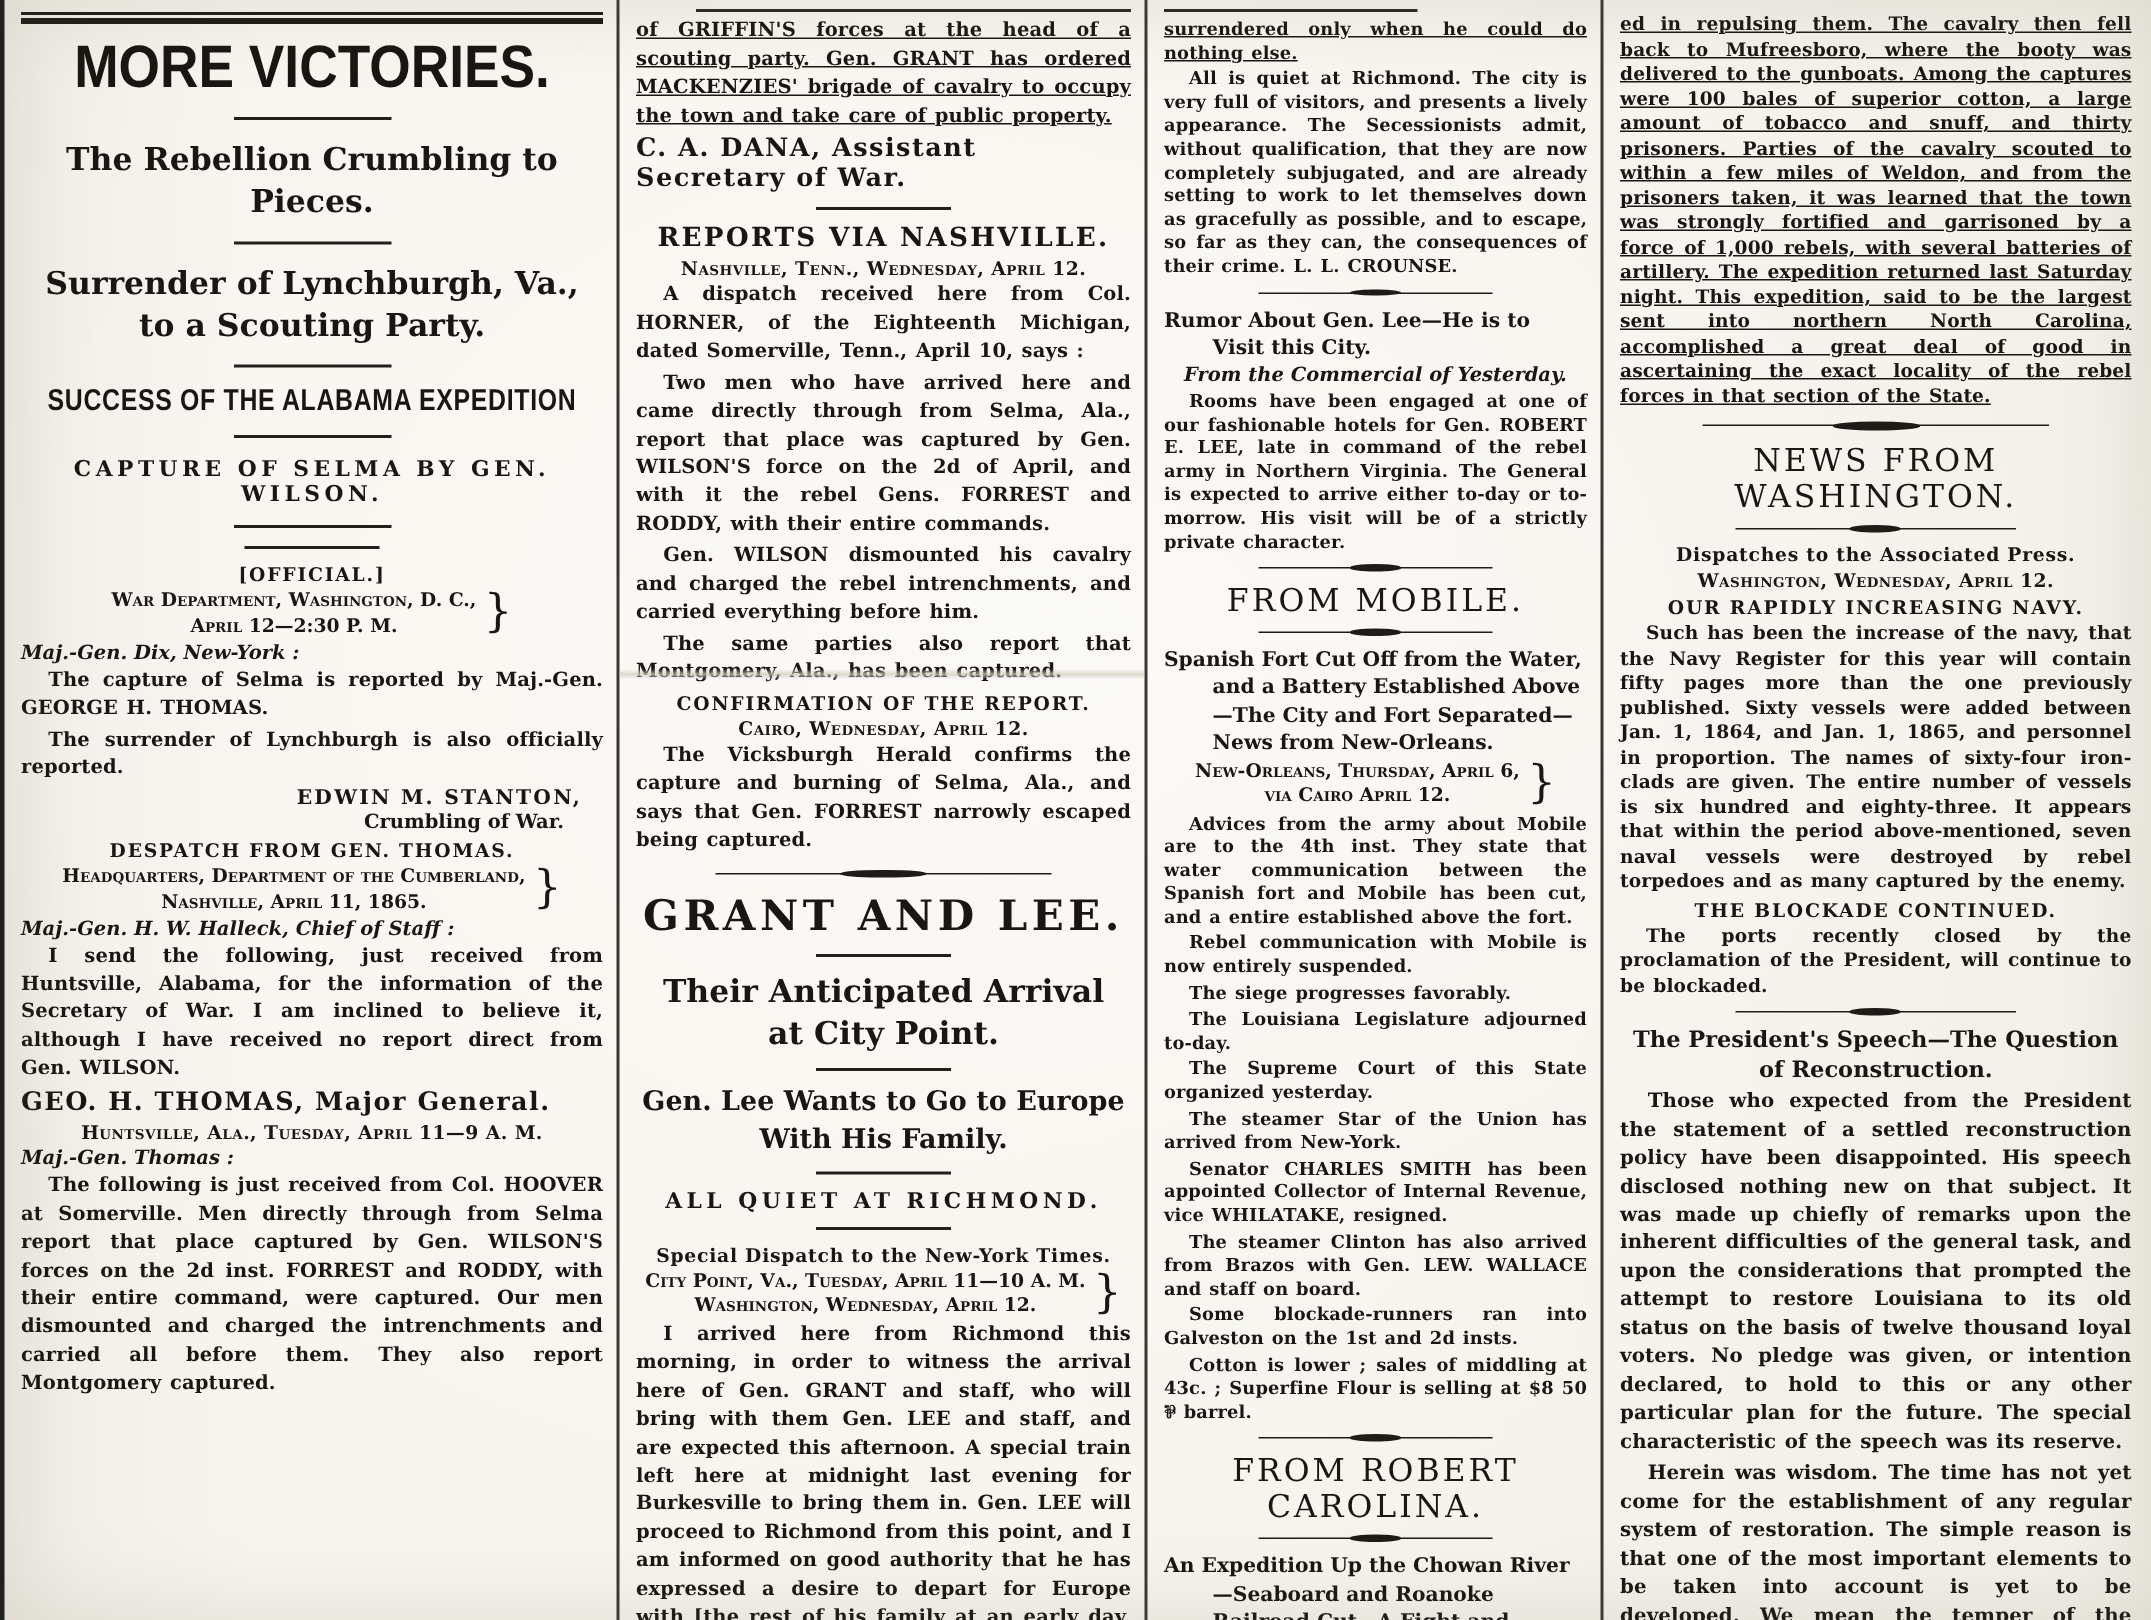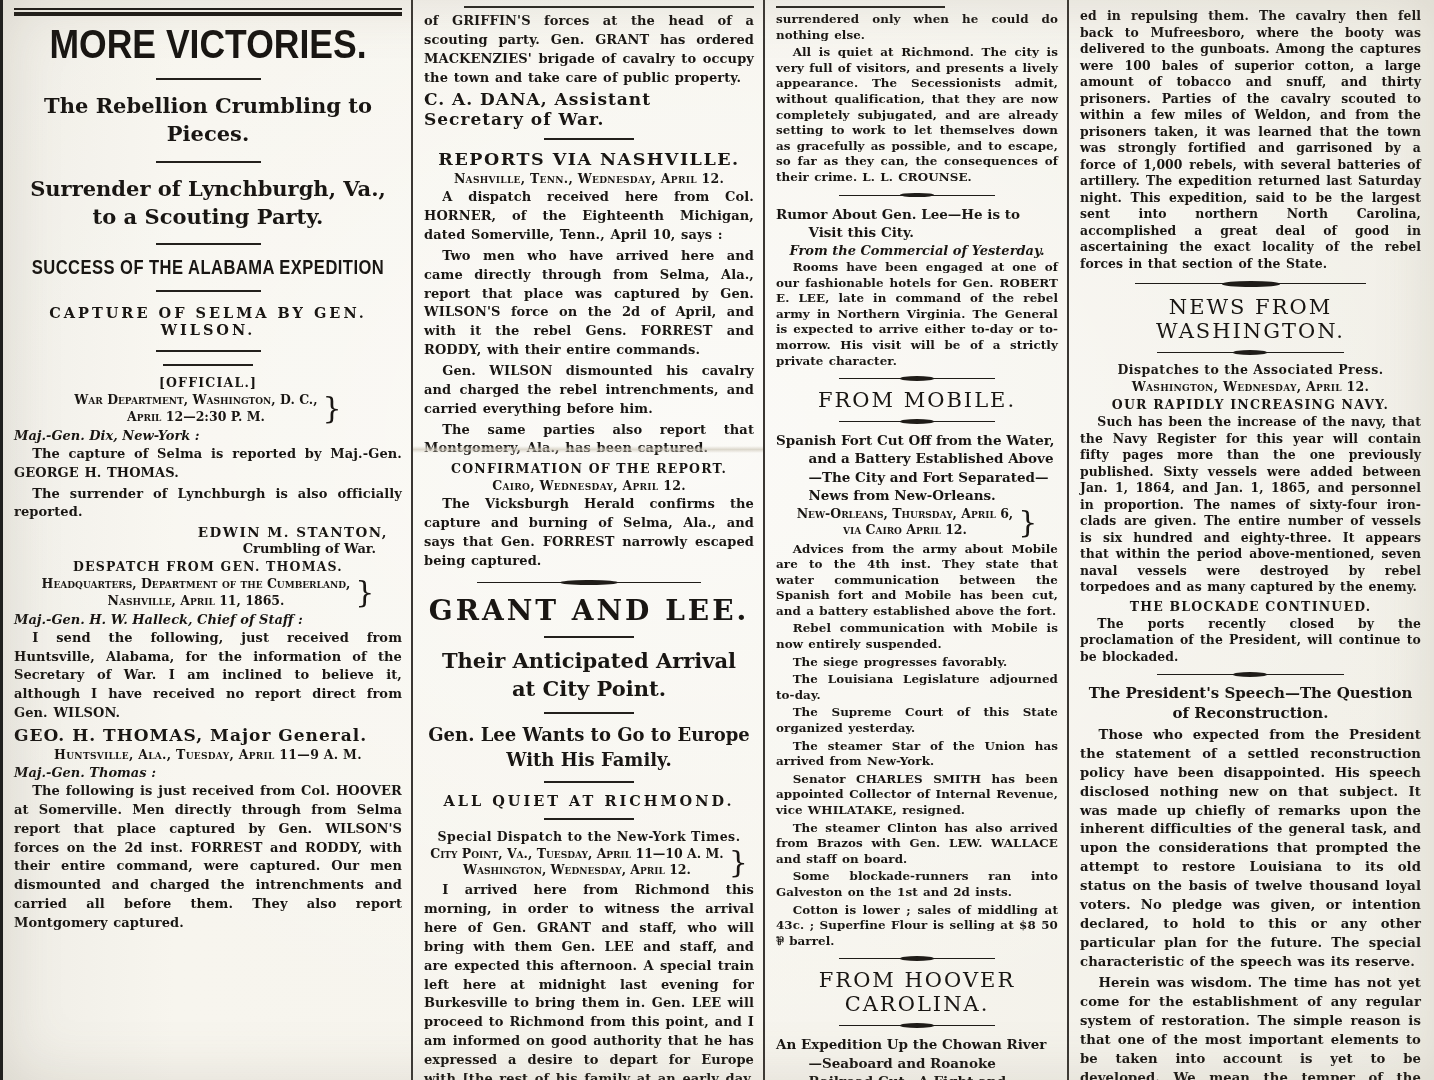--- a/index.html
+++ b/index.html
@@ -63,21 +63,21 @@
   .brace { font-size:30px; font-weight:normal; line-height:0.9; padding-bottom:2px; }
   .addr { font-style:italic; font-weight:bold; font-size:13px; margin:3px 0 1px 0; }
   .sig-right { text-align:right; font-weight:bold; letter-spacing:1.5px; font-size:13.5px; padding-right:14px; margin:1px 0; }
   .sig-role  { text-align:right; font-weight:bold; font-size:13px; padding-right:26px; margin:0 0 2px 0; }
   .sig-center{ text-align:left; font-weight:bold; letter-spacing:1px; font-size:17px; margin:2px 0; }
   .italic-center { text-align:center; font-style:italic; font-weight:bold; font-size:13px; margin:2px 0; }
   .bold-center-sm { text-align:center; font-weight:bold; font-size:12.5px; letter-spacing:0.5px; margin:2px 0; }
 
   
   .p { text-align:justify; font-weight:bold; text-indent:1.4em; letter-spacing:0.1px; word-spacing:1px; }
-  .p.nofirst { text-indent:0; }
+  .p.nofirst { text-indent:0;text-decoration:underline; }
   .c1 .p, .c2 .p { font-size:13px; line-height:1.45; margin:2px 0; }
   .c3 .p { font-size:11.9px; line-height:1.31; margin:2px 0; }
   .c4 .p.b4a { font-size:12.4px; line-height:1.33; margin:2px 0; }
   .c4 .p.b4b { font-size:13.2px; line-height:1.43; margin:3px 0; }
   .c4 .dateline, .c3 .dateline { margin:1px 0; }
 
   
   .artifact-h { position:absolute; left:0; right:0; top:446px; height:7px;
     background:linear-gradient(180deg, rgba(216,211,199,0.0), rgba(210,204,190,0.75), rgba(216,211,199,0.0)); }
   .c2 .rule-thin { width:88%; margin-left:auto; }
@@ -178,32 +178,32 @@
     <div class="h-md">FROM MOBILE.</div>
     <div class="orn"></div>
     <div class="hang">Spanish Fort Cut Off from the Water, and a Battery Established Above—The City and Fort Separated—News from New-Orleans.</div>
     <div class="brace-wrap">
       <div class="brace-lines">
         <div>New-Orleans, Thursday, April 6,</div>
         <div>via Cairo April 12.</div>
       </div>
       <span class="brace">}</span>
     </div>
-    <div class="p">Advices from the army about Mobile are to the 4th inst. They state that water communication between the Spanish fort and Mobile has been cut, and a battery established above the fort.</div>
+    <div class="p">Advices from the army about Mobile are to the 4th inst. They state that water communication between the Spanish fort and Mobile has been cut, and a entire established above the fort.</div>
     <div class="p">Rebel communication with Mobile is now entirely suspended.</div>
     <div class="p">The siege progresses favorably.</div>
     <div class="p">The Louisiana Legislature adjourned to-day.</div>
     <div class="p">The Supreme Court of this State organized yesterday.</div>
     <div class="p">The steamer Star of the Union has arrived from New-York.</div>
     <div class="p">Senator CHARLES SMITH has been appointed Collector of Internal Revenue, vice WHILATAKE, resigned.</div>
     <div class="p">The steamer Clinton has also arrived from Brazos with Gen. LEW. WALLACE and staff on board.</div>
     <div class="p">Some blockade-runners ran into Galveston on the 1st and 2d insts.</div>
     <div class="p">Cotton is lower ; sales of middling at 43c. ; Superfine Flour is selling at $8 50 ⅌ barrel.</div>
     <div class="orn"></div>
-    <div class="h-md">FROM HOOVER CAROLINA.</div>
+    <div class="h-md">FROM ROBERT CAROLINA.</div>
     <div class="orn"></div>
     <div class="hang">An Expedition Up the Chowan River—Seaboard and Roanoke Railroad Cut—A Fight and Defeat of the Rebels—Our Men Return with Lots of Loot—Weldon Strongly Fortified.</div>
     <div class="dateline">Fortress Monroe, Tuesday, April 11.</div>
 
   </div>
 
   <div class="col c4">
     <div class="p nofirst b4a">ed in repulsing them. The cavalry then fell back to Mufreesboro, where the booty was delivered to the gunboats. Among the captures were 100 bales of superior cotton, a large amount of tobacco and snuff, and thirty prisoners. Parties of the cavalry scouted to within a few miles of Weldon, and from the prisoners taken, it was learned that the town was strongly fortified and garrisoned by a force of 1,000 rebels, with several batteries of artillery. The expedition returned last Saturday night. This expedition, said to be the largest sent into northern North Carolina, accomplished a great deal of good in ascertaining the exact locality of the rebel forces in that section of the State.</div>
     <div class="orn big"></div>
     <div class="h-md">NEWS FROM WASHINGTON.</div>

